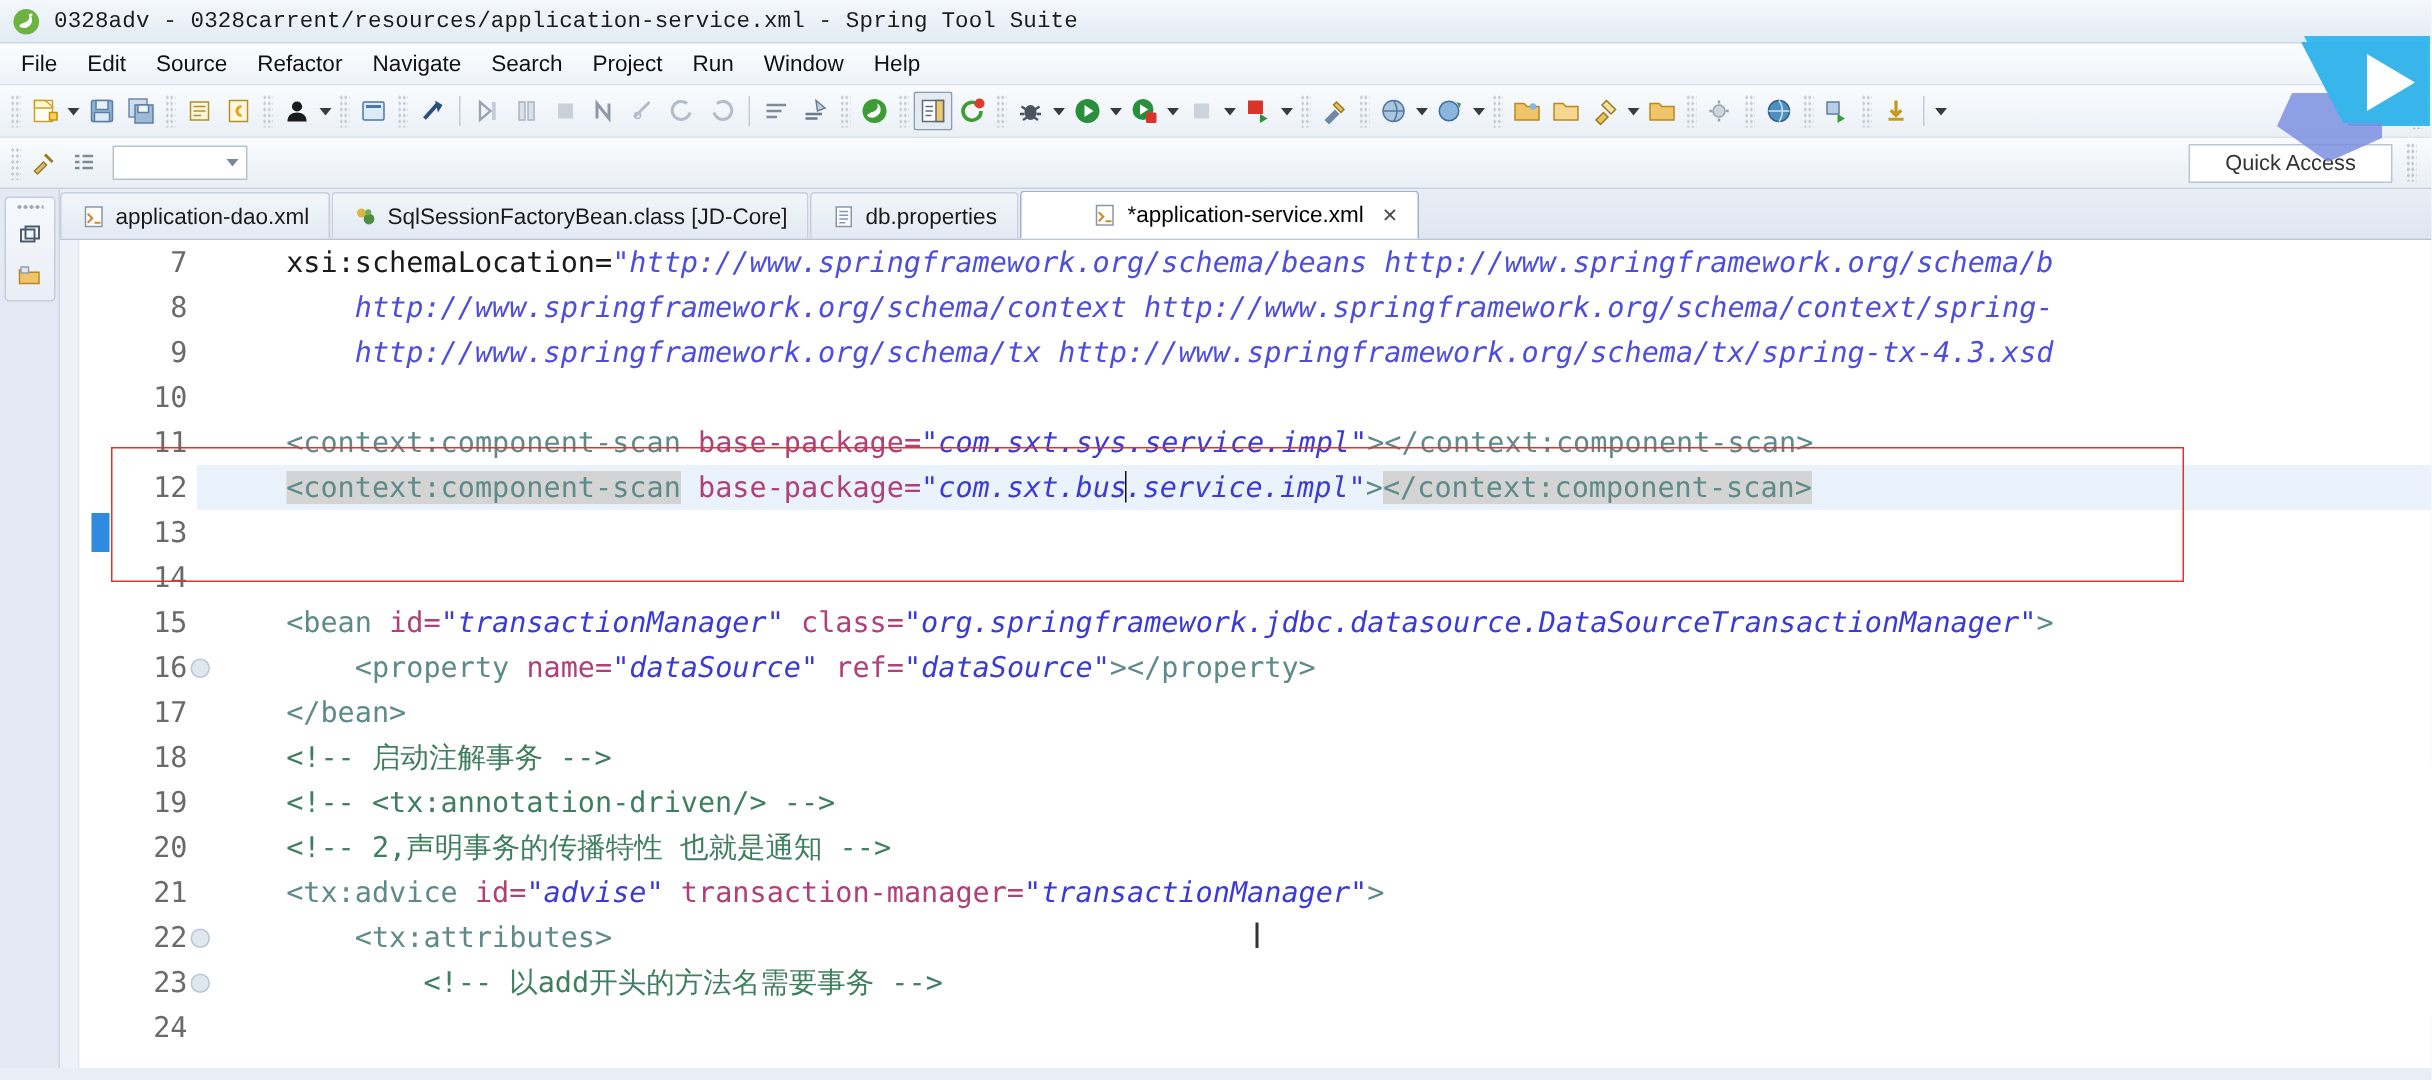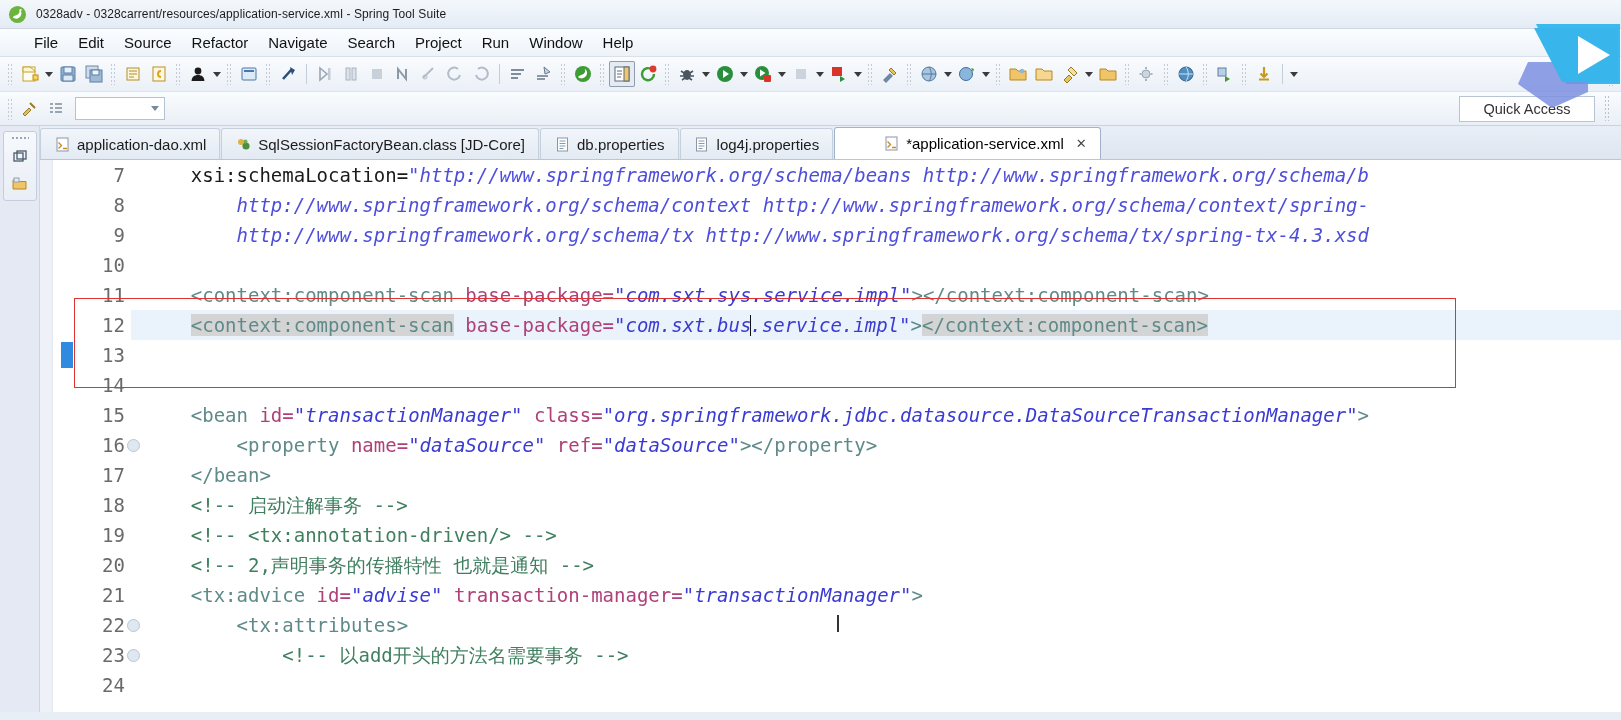--- a/index.html
+++ b/index.html
@@ -10,25 +10,25 @@
     -webkit-font-smoothing:antialiased;
   }
   .app{position:relative;width:1621px;height:720px;overflow:hidden;
        background:linear-gradient(#f2f5f9,#e8eef5);}
 
   
   .titlebar{height:28px;display:flex;align-items:center;padding-left:8px;
     background:linear-gradient(#f4f8fc,#e3ebf4);
     border-bottom:1px solid #cfd9e4;position:relative;}
   .sts-logo{width:19px;height:19px;margin-right:9px;flex:none;}
-  .title-text{font-size:12px;color:#1c1c1c;letter-spacing:.1px;
-    font-family:Liberation Sans, sans-serif;white-space:nowrap;}
+  .title-text{font-size:15px;color:#1c1c1c;letter-spacing:.1px;
+    font-family:Liberation Mono, monospace;white-space:nowrap;}
 
   
-  .menubar{height:27px;display:flex;align-items:center;padding-left:24px;gap:0;
+  .menubar{height:27px;display:flex;align-items:center;padding-left:4px;gap:0;
     background:linear-gradient(#fbfdff,#eef3f9);
     border-bottom:1px solid #d8e0ea;}
   .menu-item{font-size:15px;color:#111;padding:2px 10px;white-space:nowrap;
     cursor:default;}
 
   
   .toolbar{height:34px;display:flex;align-items:center;padding-left:4px;
     background:linear-gradient(#fafcfe,#eaf0f7);
     border-bottom:1px solid #dde4ec;position:relative;}
   .toolbar2{height:33px;display:flex;align-items:center;padding-left:4px;
@@ -505,29 +505,20 @@
           <span>SqlSessionFactoryBean.class [JD-Core]</span>
         </div>
         <div class="tab">
           <span class="tab-ico">
             <svg width="15" height="15" viewBox="0 0 15 15">
                 <rect x="2.5" y="1" width="10" height="13" fill="#fff" stroke="#8b96a5"></rect>
                 <path d="M4.5 4h6M4.5 6.5h6M4.5 9h6M4.5 11.5h4" stroke="#7f9ab5"></path>
               </svg>
           </span>
           <span>db.properties</span>
-        </div>
-        <div class="tab">
-          <span class="tab-ico">
-            <svg width="15" height="15" viewBox="0 0 15 15">
-                <rect x="2.5" y="1" width="10" height="13" fill="#fff" stroke="#8b96a5"></rect>
-                <path d="M4.5 4h6M4.5 6.5h6M4.5 9h6M4.5 11.5h4" stroke="#7f9ab5"></path>
-              </svg>
-          </span>
-          <span>log4j.properties</span>
         </div>
         <div class="tab active">
           <span class="tab-ico">
             <svg width="15" height="15" viewBox="0 0 15 15">
                 <rect x="2" y="1" width="11" height="13" fill="#fff" stroke="#8b96a5"></rect>
                 <path d="M3.5 5.5l3 3-3 3M8 11.5h4" stroke="#c98a2a" stroke-width="1.4" fill="none"></path>
               </svg>
           </span>
           <span>*application-service.xml</span>
           <span class="tab-close">✕</span>

